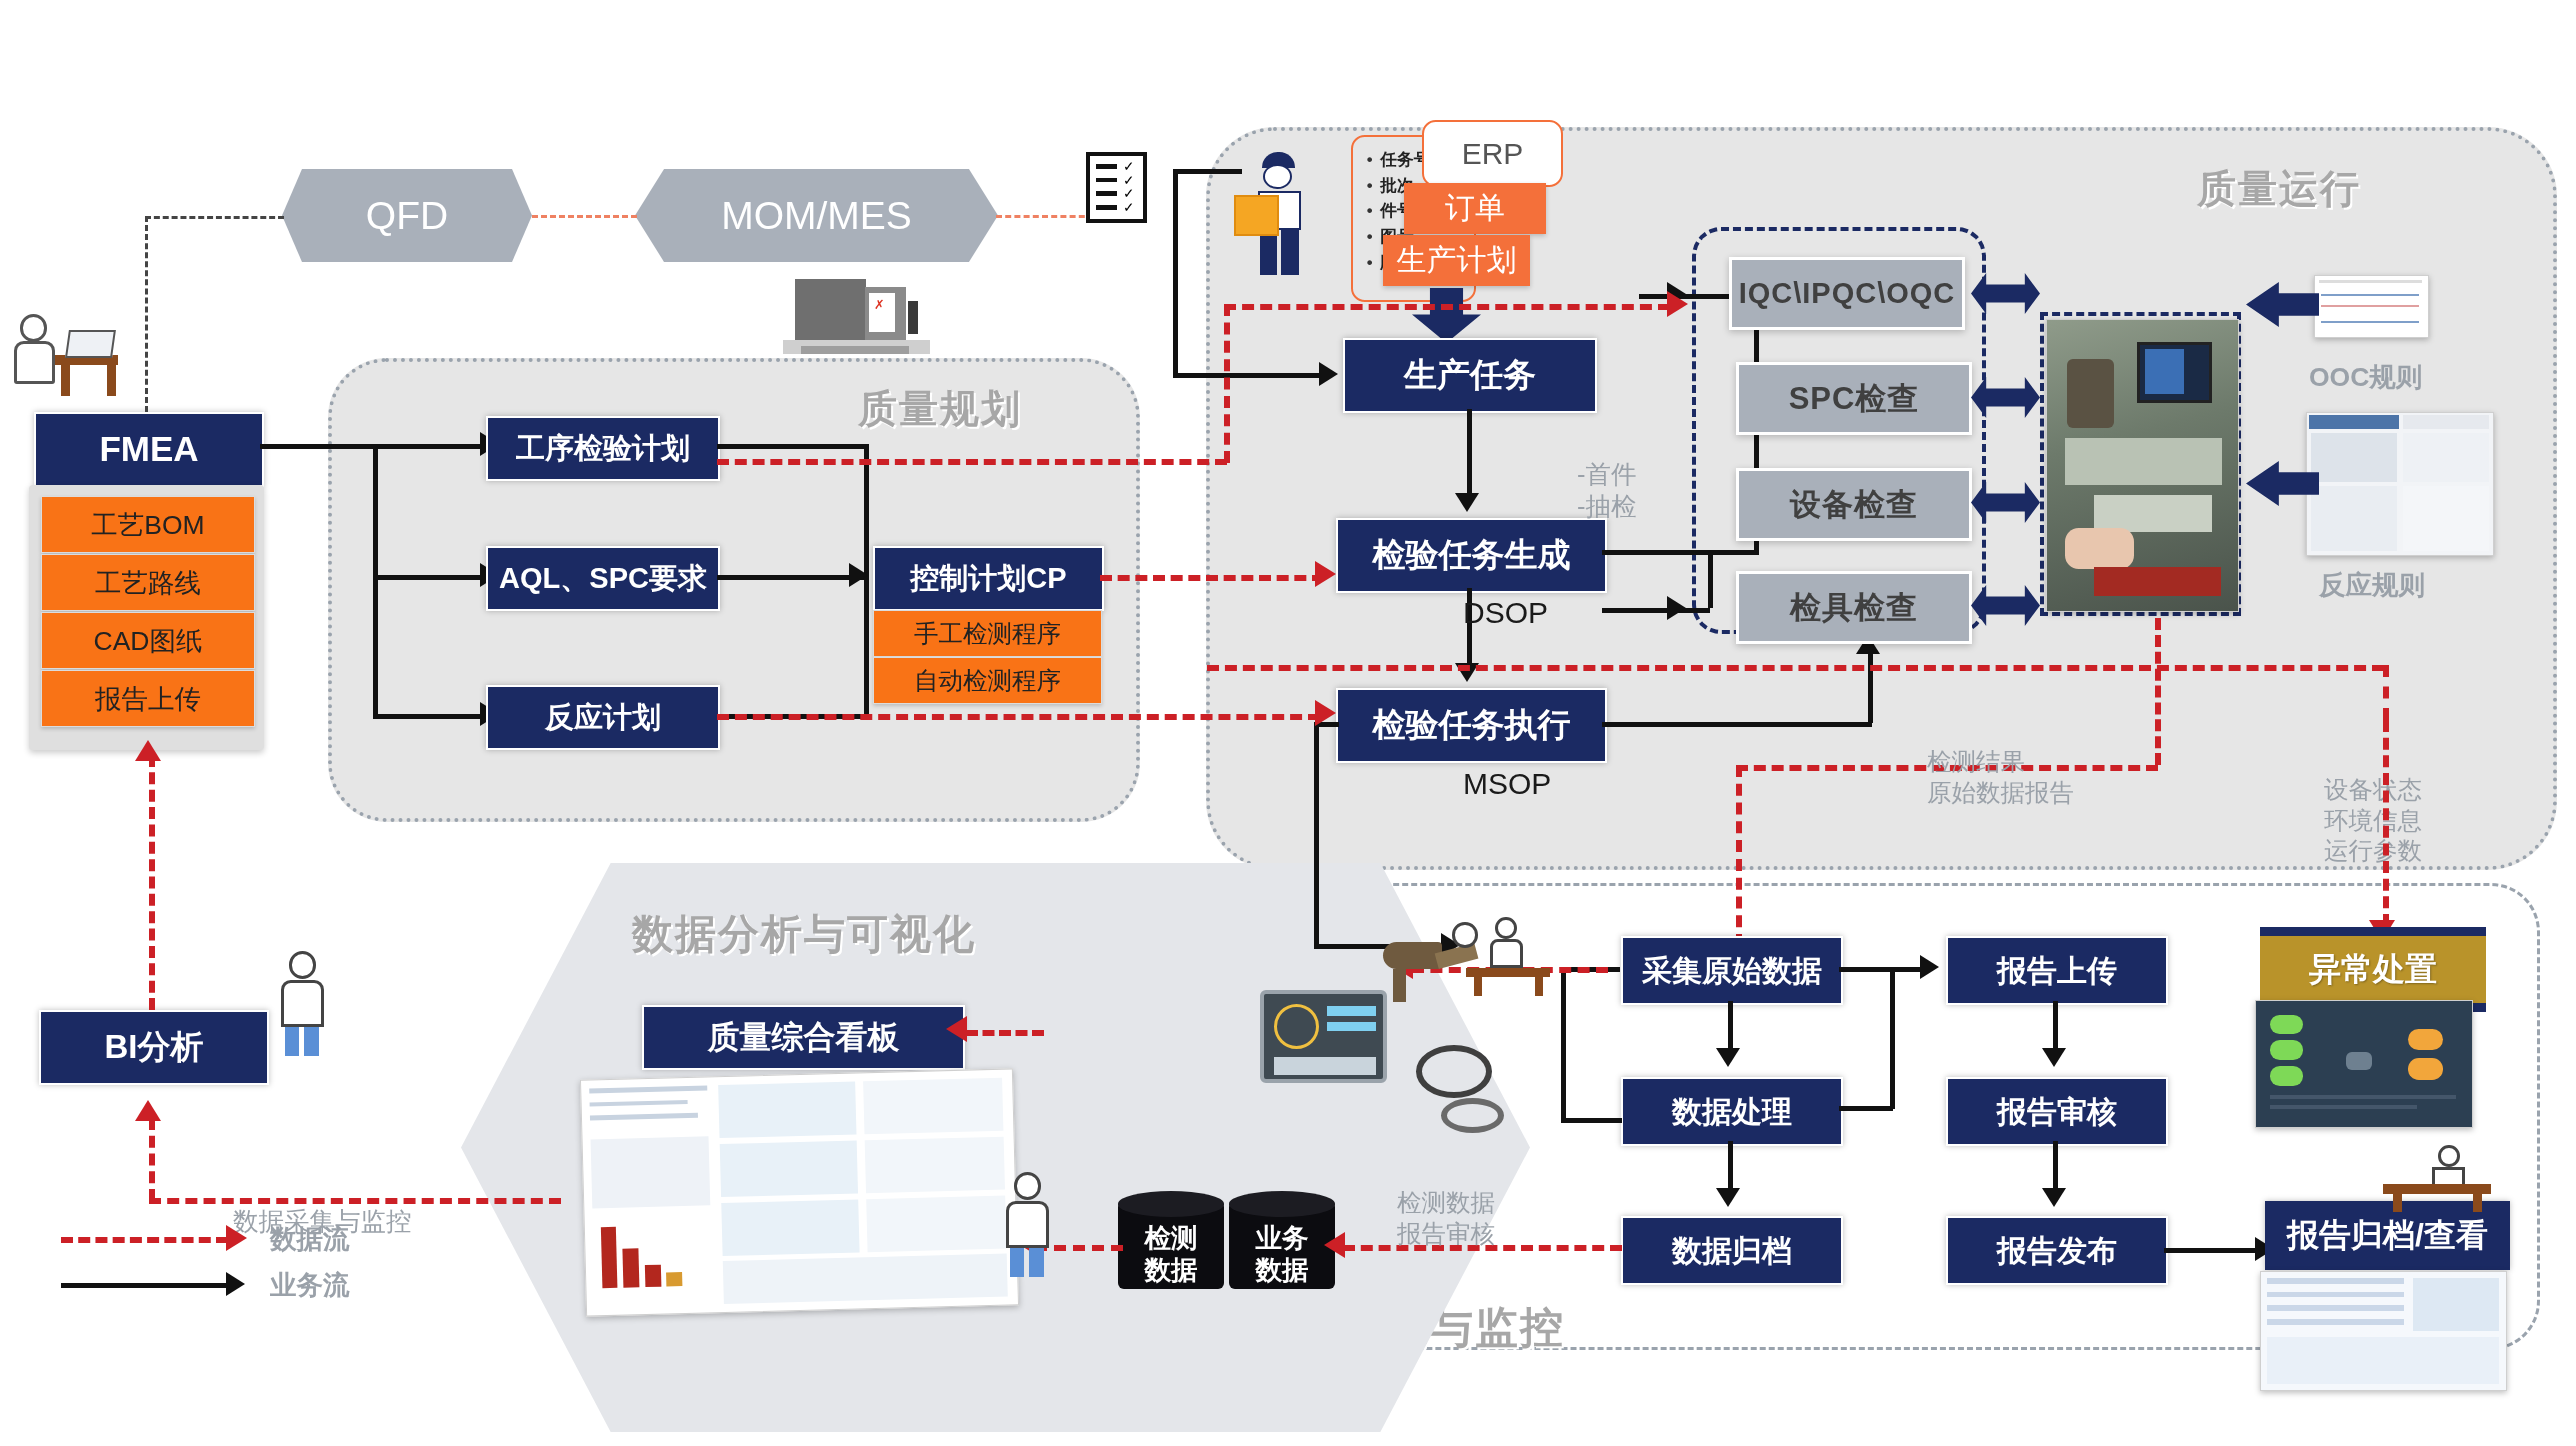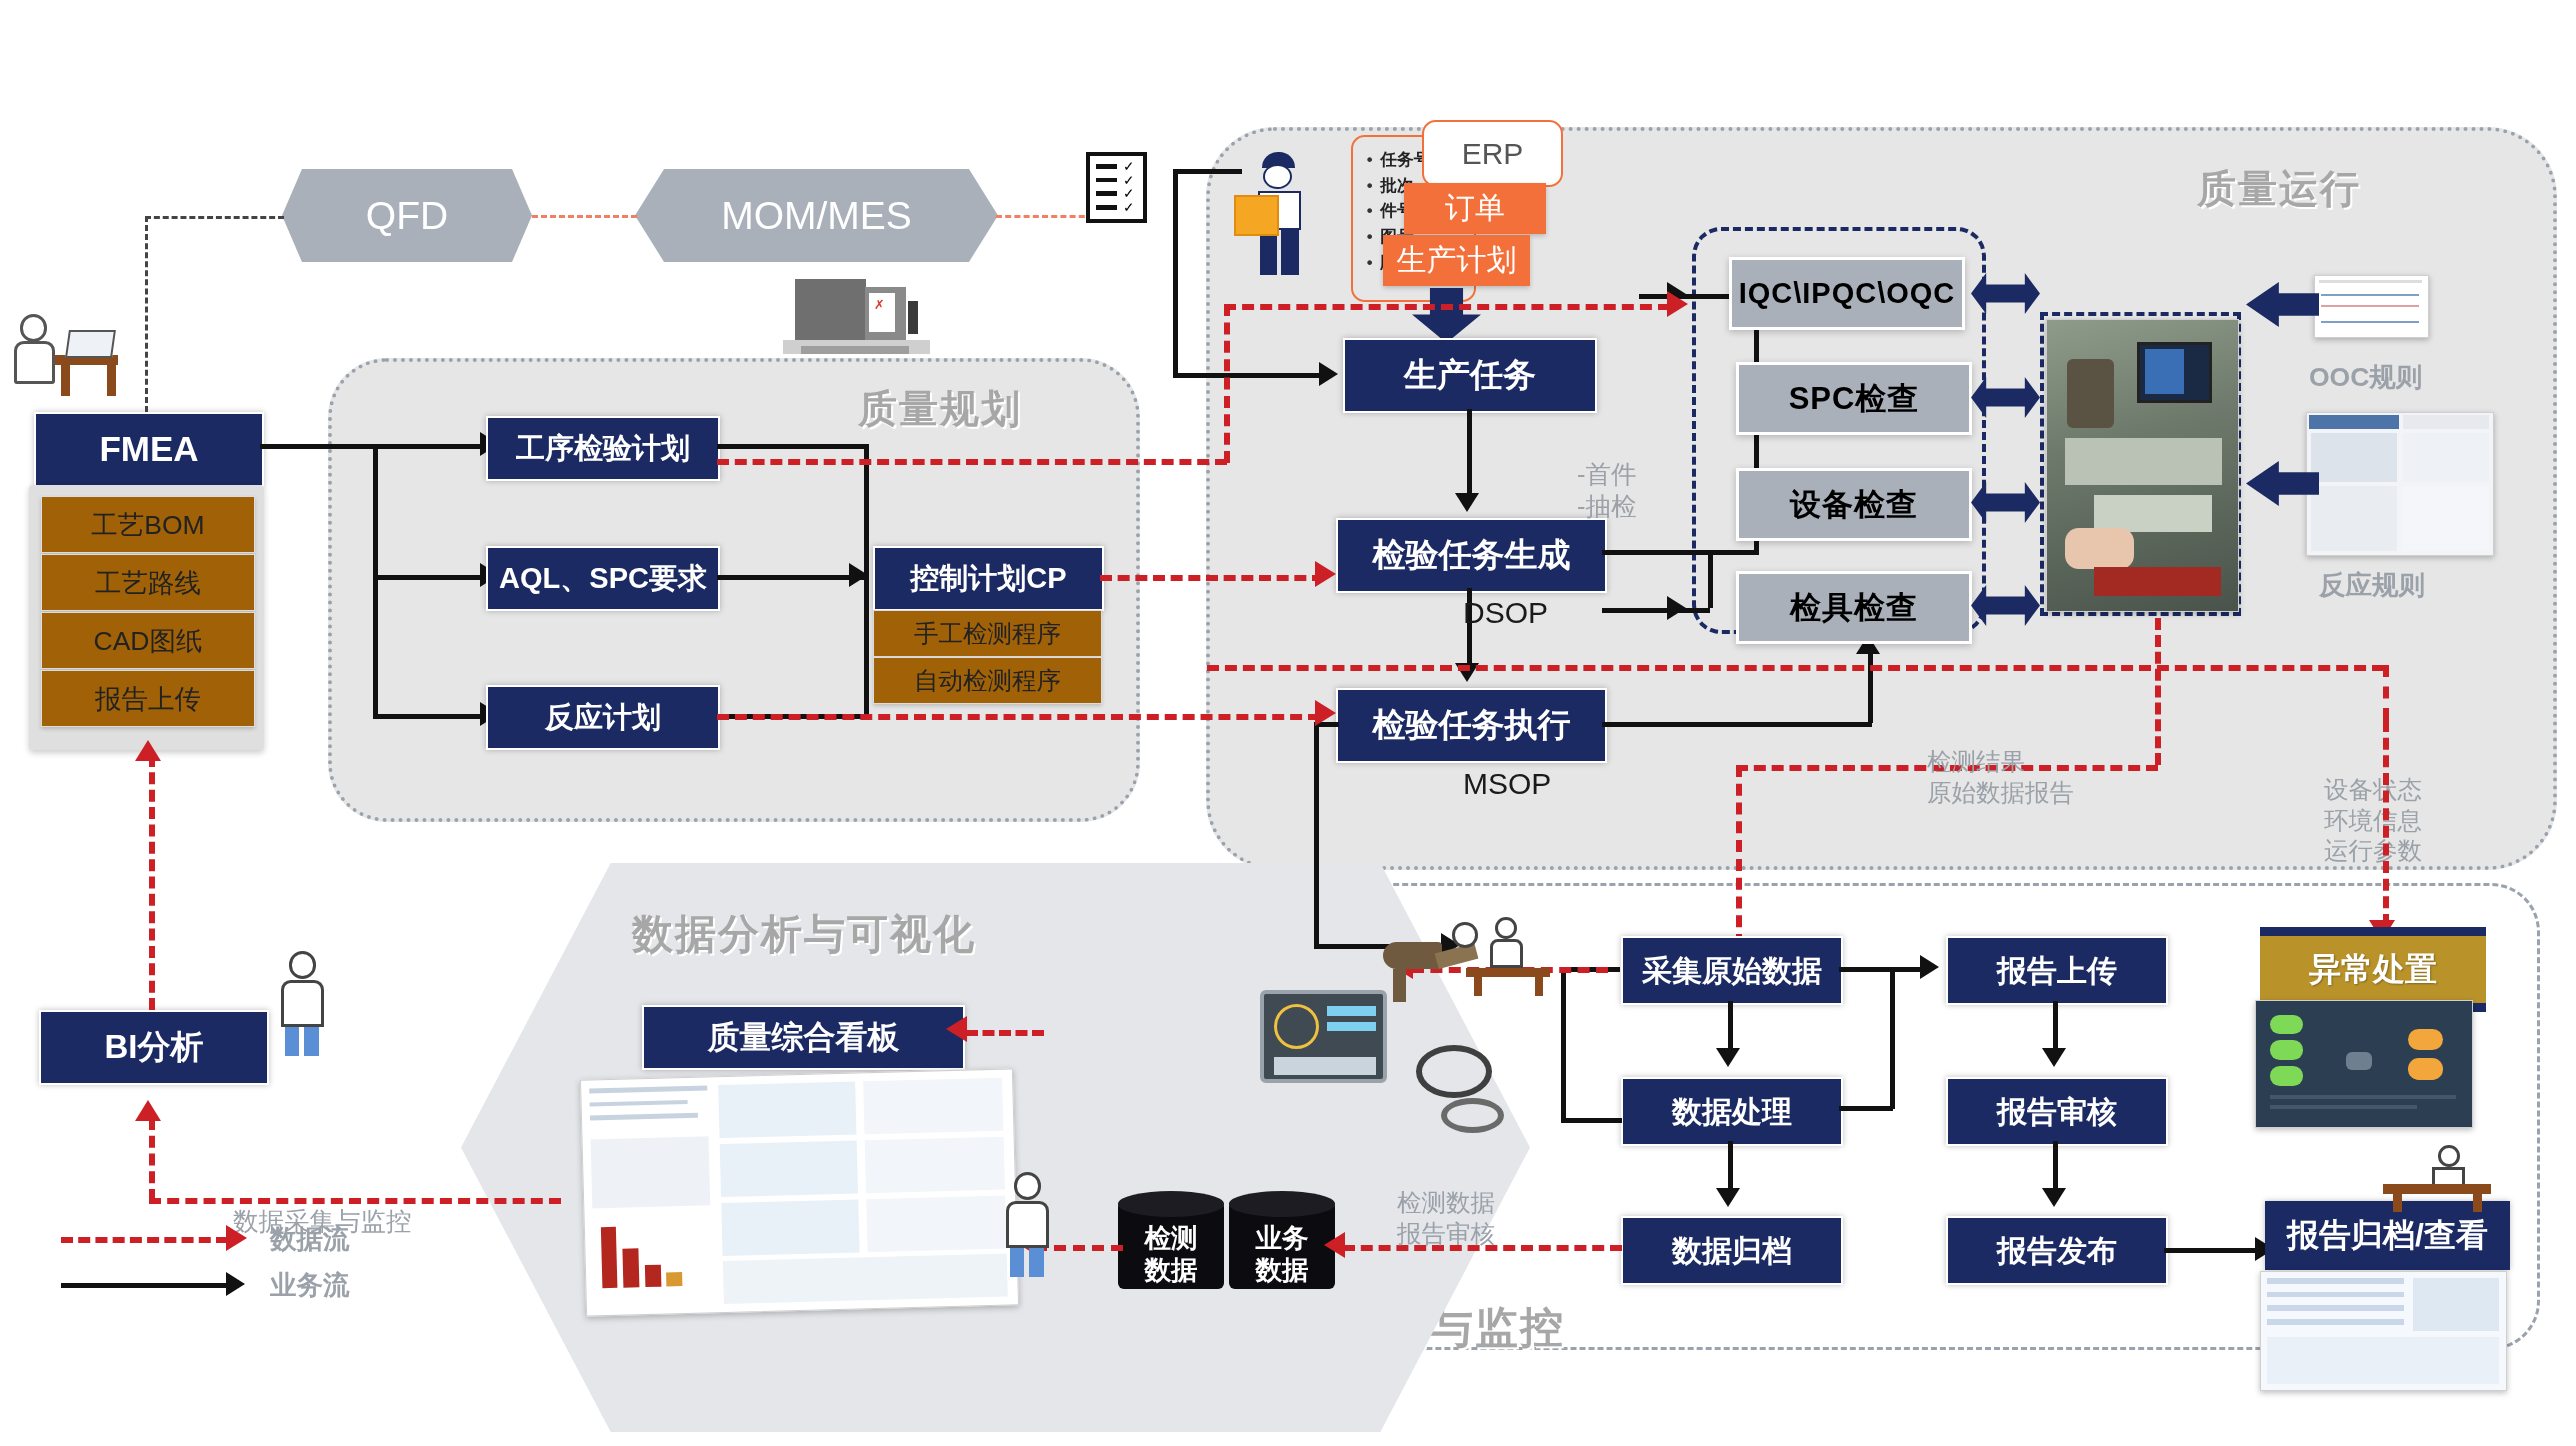--- a/index.html
+++ b/index.html
@@ -22,27 +22,27 @@
   }
 
   
   .navy{
     position:absolute;background:#1b2a63;color:#ffffff;display:flex;
     align-items:center;justify-content:center;font-weight:bold;
     border:2.9px solid #ffffff;box-shadow:0 0 5.9px rgba(0,0,0,.25);
     text-align:center;line-height:1.1;
   }
   .grayb{
-    position:absolute;background:#a9b0ba;color:#000000;display:flex;
+    position:absolute;background:#a9b0ba;color:#404040;display:flex;
     align-items:center;justify-content:center;font-weight:bold;
     border:3.9px solid #ffffff;box-shadow:0 2px 6.9px rgba(0,0,0,.22);
     text-align:center;letter-spacing:1px;
   }
   .docbox{
-    position:absolute;background:#a16207;color:#222;display:flex;
+    position:absolute;background:#f97316;color:#222;display:flex;
     align-items:center;justify-content:center;
     border:1px solid #dcdcdc;box-shadow:0 2px 3.9px rgba(0,0,0,.18);
   }
   .docstack{
     position:absolute;background:#dfdfdf;border-radius:3.9px;
     box-shadow:0 2.9px 6.9px rgba(0,0,0,.2);
   }
   .orangeb{
     position:absolute;background:#f4703a;color:#ffffff;display:flex;
     align-items:center;justify-content:center;font-weight:normal;

